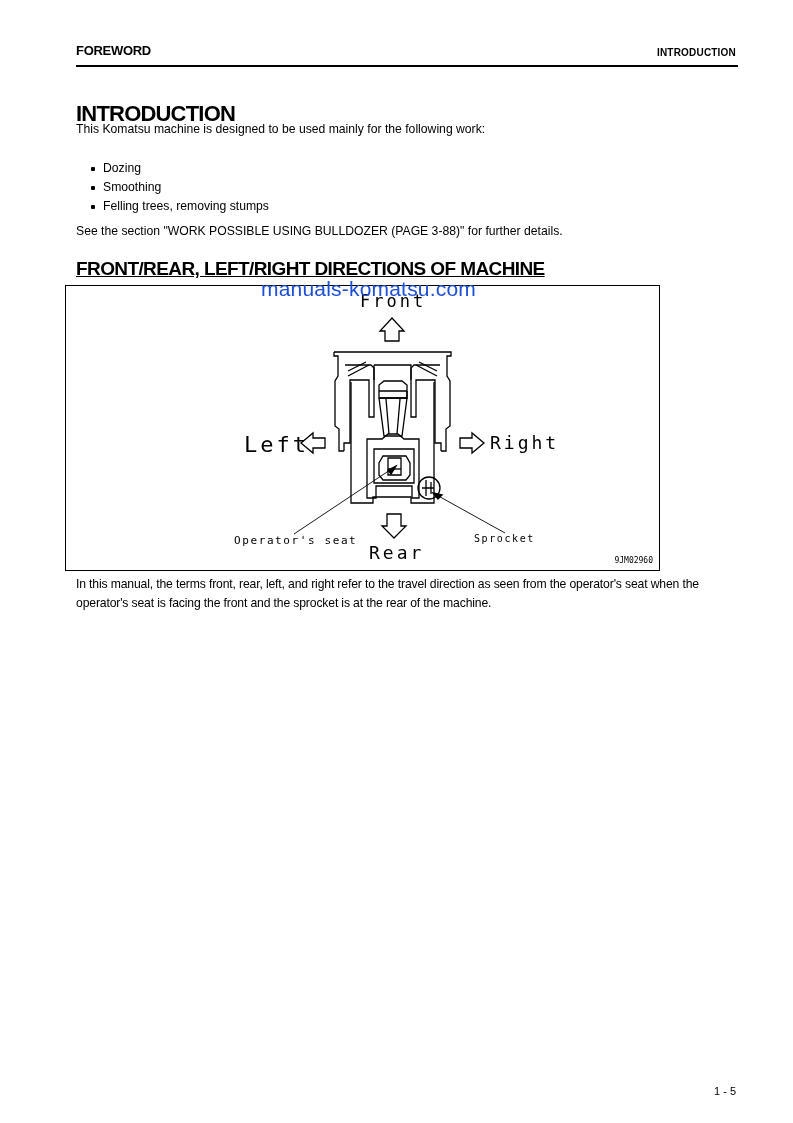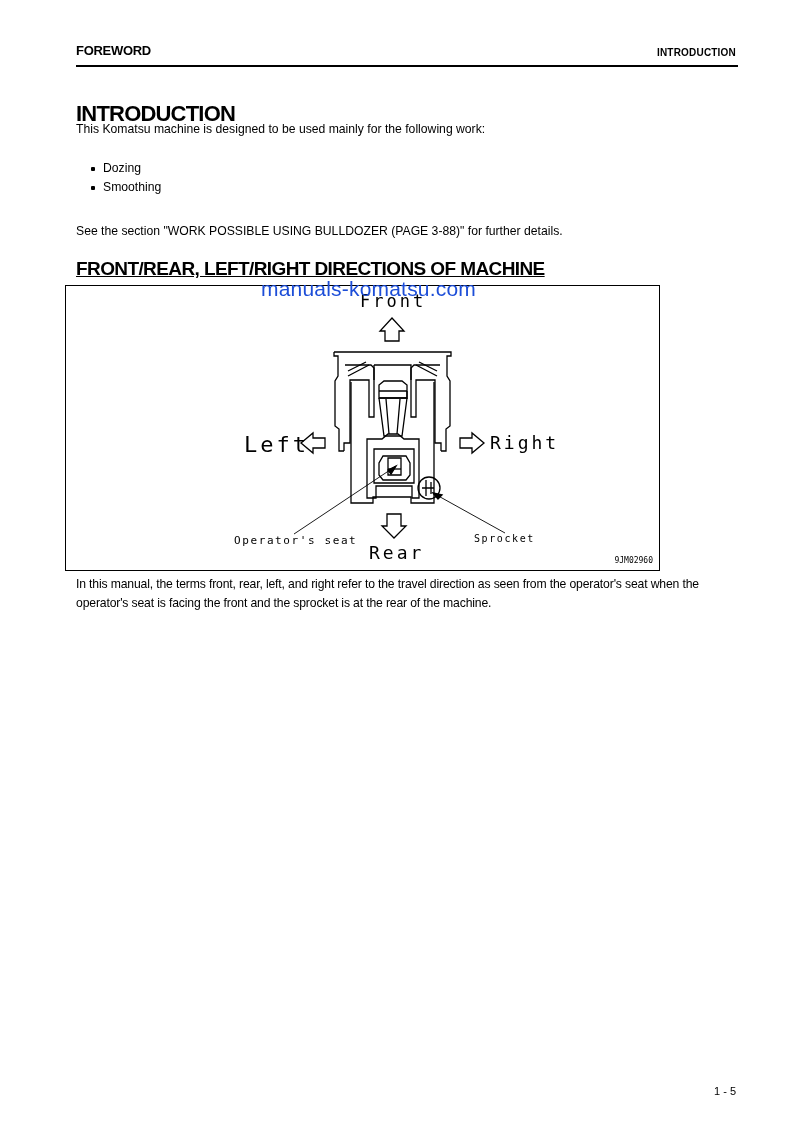--- a/index.html
+++ b/index.html
@@ -36,20 +36,21 @@
 <div class="hdr-left">FOREWORD</div>
 <div class="hdr-right">INTRODUCTION</div>
 <div class="hdr-rule"></div>
 
 <h1 class="h1">INTRODUCTION</h1>
 <div class="body-text intro">This Komatsu machine is designed to be used mainly for the following work:</div>
 
 <ul class="bullets">
   <li><span class="dot"></span><span>Dozing</span></li>
   <li><span class="dot"></span><span>Smoothing</span></li>
+  <li><span class="dot"></span><span>Felling trees, removing stumps</span></li>
 </ul>
 
 <div class="body-text see">See the section "WORK POSSIBLE USING BULLDOZER (PAGE 3-88)" for further details.</div>
 
 <h2 class="h2">FRONT/REAR, LEFT/RIGHT DIRECTIONS OF MACHINE</h2>
 
 <div class="figure">
   <svg width="661" height="286" viewBox="0 0 661 286" fill="none" stroke="#000" stroke-width="1.3">
 
     <path d="M319 55 L319 45 L314 45 L326 32 L338 45 L333 45 L333 55 Z"></path>

